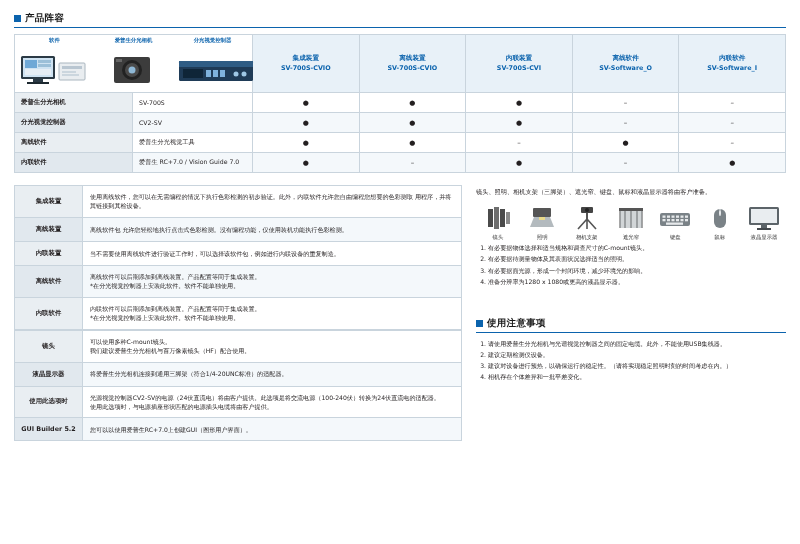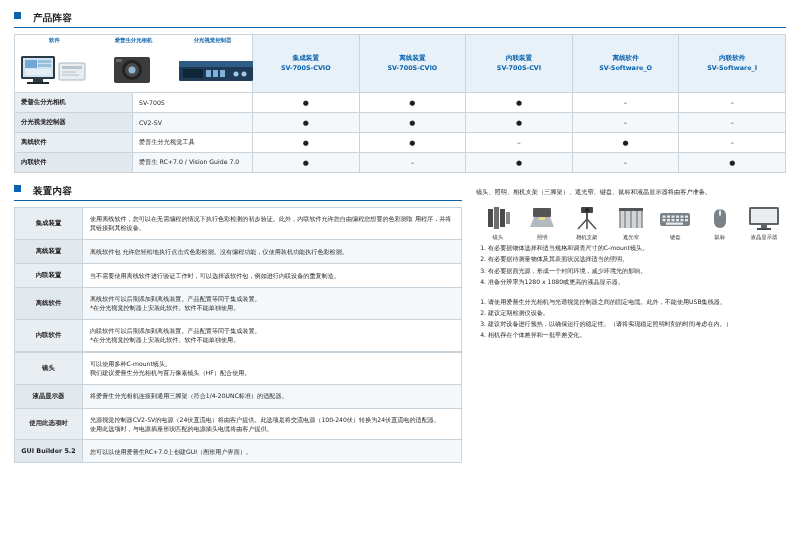--- a/index.html
+++ b/index.html
@@ -12,21 +12,22 @@
     font-size: 6.2px;
     color: #231f20;
     position: relative;
     overflow: hidden;
   }
   .page { position: relative; width: 800px; height: 544px; padding: 12px 14px; }
 
   
   .sec-head {
     display: flex;
-    gap: 12px;
+    align-items: center;
+    gap: 4px;
     border-bottom: 1.4px solid #0b63ad;
     padding-bottom: 2px;
     margin-bottom: 6px;
   }
   .sec-head .sq {
     width: 7px; height: 7px;
     background: #0b63ad;
     display: inline-block;
     flex: 0 0 auto;
   }
@@ -252,24 +253,20 @@
       <td class="mark">–</td>
       <td class="mark">●</td>
     </tr>
   </tbody>
     </table>
 
   <div class="lower">
 
     <div class="col-left">
 
-      <div class="sec-head">
-        <span class="sq"></span>
-        <span class="txt">装置内容</span>
-      </div>
 
       <table class="box">
         <tbody>
             <tr>
           <td class="boxlabel">集成装置</td>
           <td class="boxtext">使用离线软件，您可以在无需编程的情况下执行色彩检测的初步验证。此外，内联软件允许您自由编程您想要的色彩测取 用程序，并将其链接到其检设备。</td>
         </tr>
         <tr class="alt2">
           <td class="boxlabel">离线装置</td>
           <td class="boxtext">离线软件包 允许您轻松地执行点击式色彩检测。没有编程功能，仅使用装机功能执行色彩检测。</td>
@@ -401,20 +398,24 @@
 
       </div>
 
       <ol class="notes">
         <li>有必要据物体选择和适当规格和调查尺寸的C-mount镜头。</li>
         <li>有必要据待测量物体及其表面状况选择适当的照明。</li>
         <li>有必要据面光源，形成一个封闭环境，减少环境光的影响。</li>
         <li>准备分辨率为1280 x 1080或更高的液晶显示器。</li>
       </ol>
 
+      <div class="sec-head" style="margin-top:30px">
+        <span class="sq"></span>
+        <span class="txt">使用注意事项</span>
+      </div>
       <ol class="notes">
         <li>请使用爱普生分光相机与光谱视觉控制器之间的固定电缆。此外，不能使用USB集线器。</li>
         <li>建议定期检测仪设备。</li>
         <li>建议对设备进行预热，以确保运行的稳定性。（请将实现稳定照明时刻的时间考虑在内。）</li>
         <li>相机存在个体差异和一批平差变化。</li>
       </ol>
 
     </div>
   </div>
 </div>

